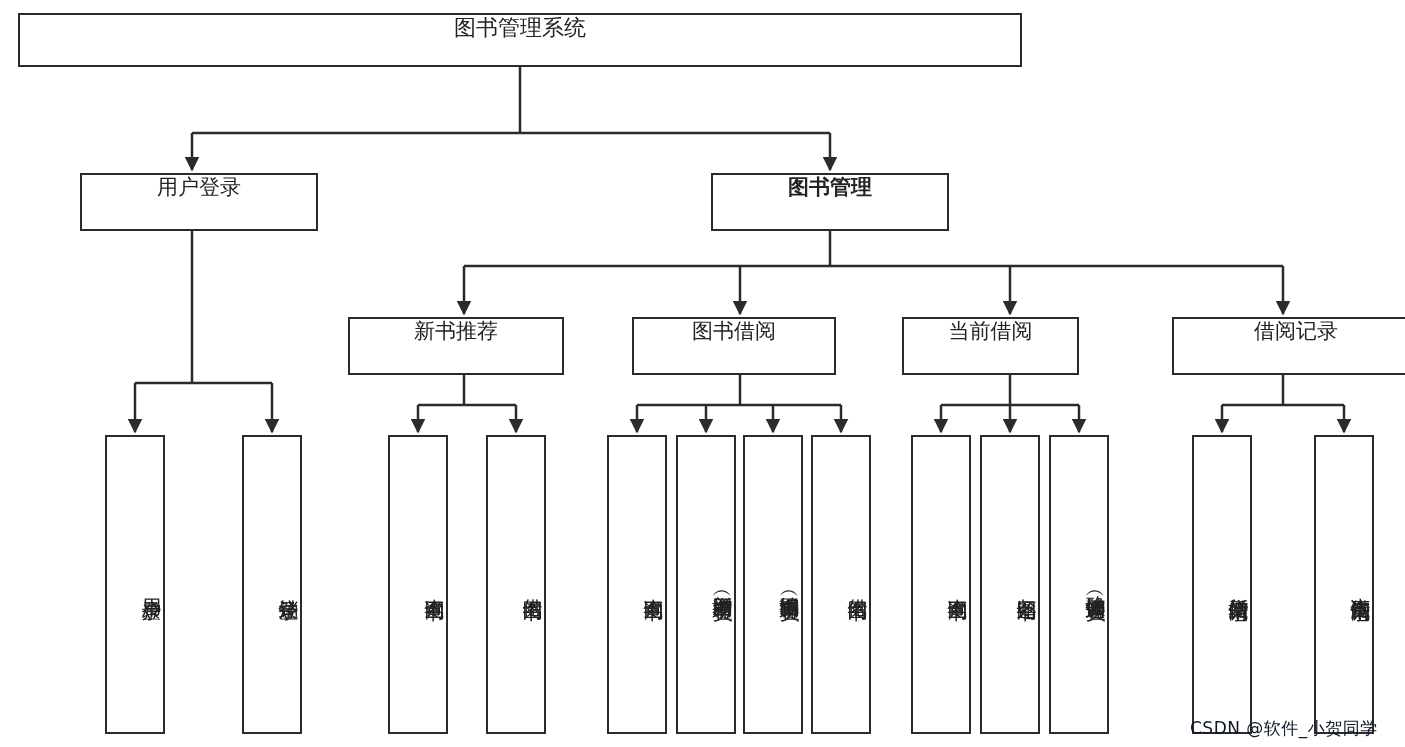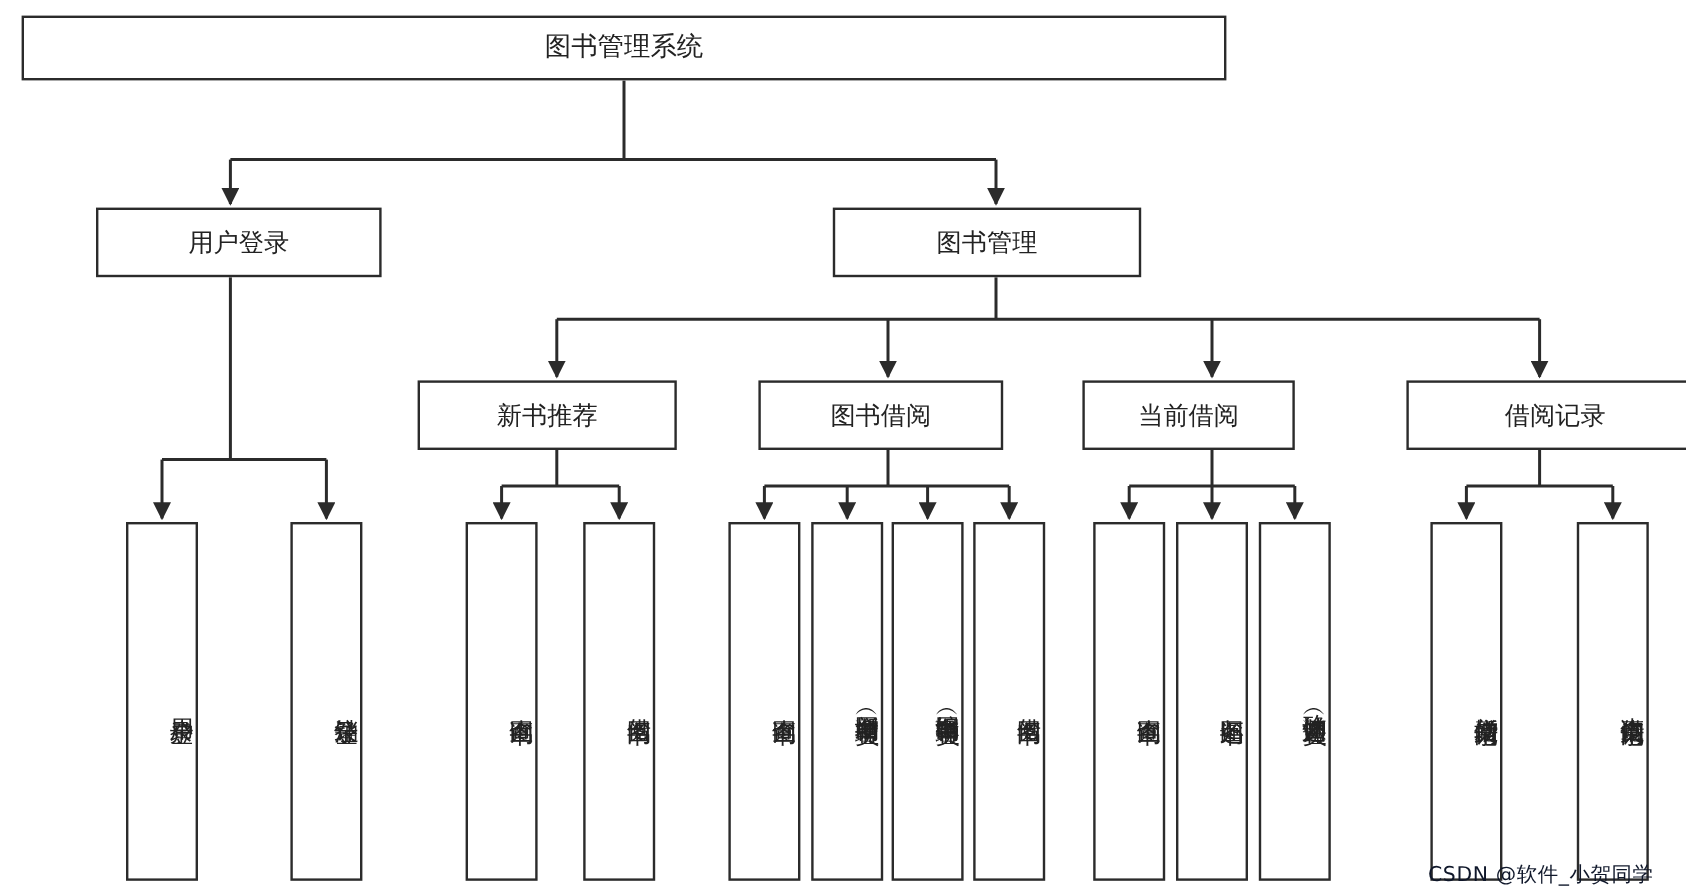--- a/index.html
+++ b/index.html
@@ -24,21 +24,20 @@
     width: 1405px;
     height: 747px;
     pointer-events: none;
   }
   .node {
     position: absolute;
     box-sizing: border-box;
     border: 2px solid #2b2b2b;
     background: #ffffff;
     display: flex;
-    align-items: center;
     justify-content: center;
     color: #222222;
   }
   .node.horiz {
     font-size: 21px;
     letter-spacing: 0px;
     line-height: 1.15;
     white-space: nowrap;
   }
   .node.root {
@@ -123,21 +122,21 @@
     </g>
   </svg>
 
   <div class="node horiz root" style="left:18px; top:13px; width:1004px; height:54px;">
     <span>图书管理系统</span>
   </div>
 
   <div class="node horiz" style="left:80px; top:173px; width:238px; height:58px;">
     <span>用户登录</span>
   </div>
-  <div class="node horiz" style="left:694px; top:173px; width:257px; height:58px;">
+  <div class="node horiz" style="left:711px; top:173px; width:238px; height:58px;font-weight:bold;">
     <span>图书管理</span>
   </div>
 
   <div class="node horiz" style="left:348px; top:317px; width:216px; height:58px;">
     <span>新书推荐</span>
   </div>
   <div class="node horiz" style="left:632px; top:317px; width:204px; height:58px;">
     <span>图书借阅</span>
   </div>
   <div class="node horiz" style="left:902px; top:317px; width:177px; height:58px;">

